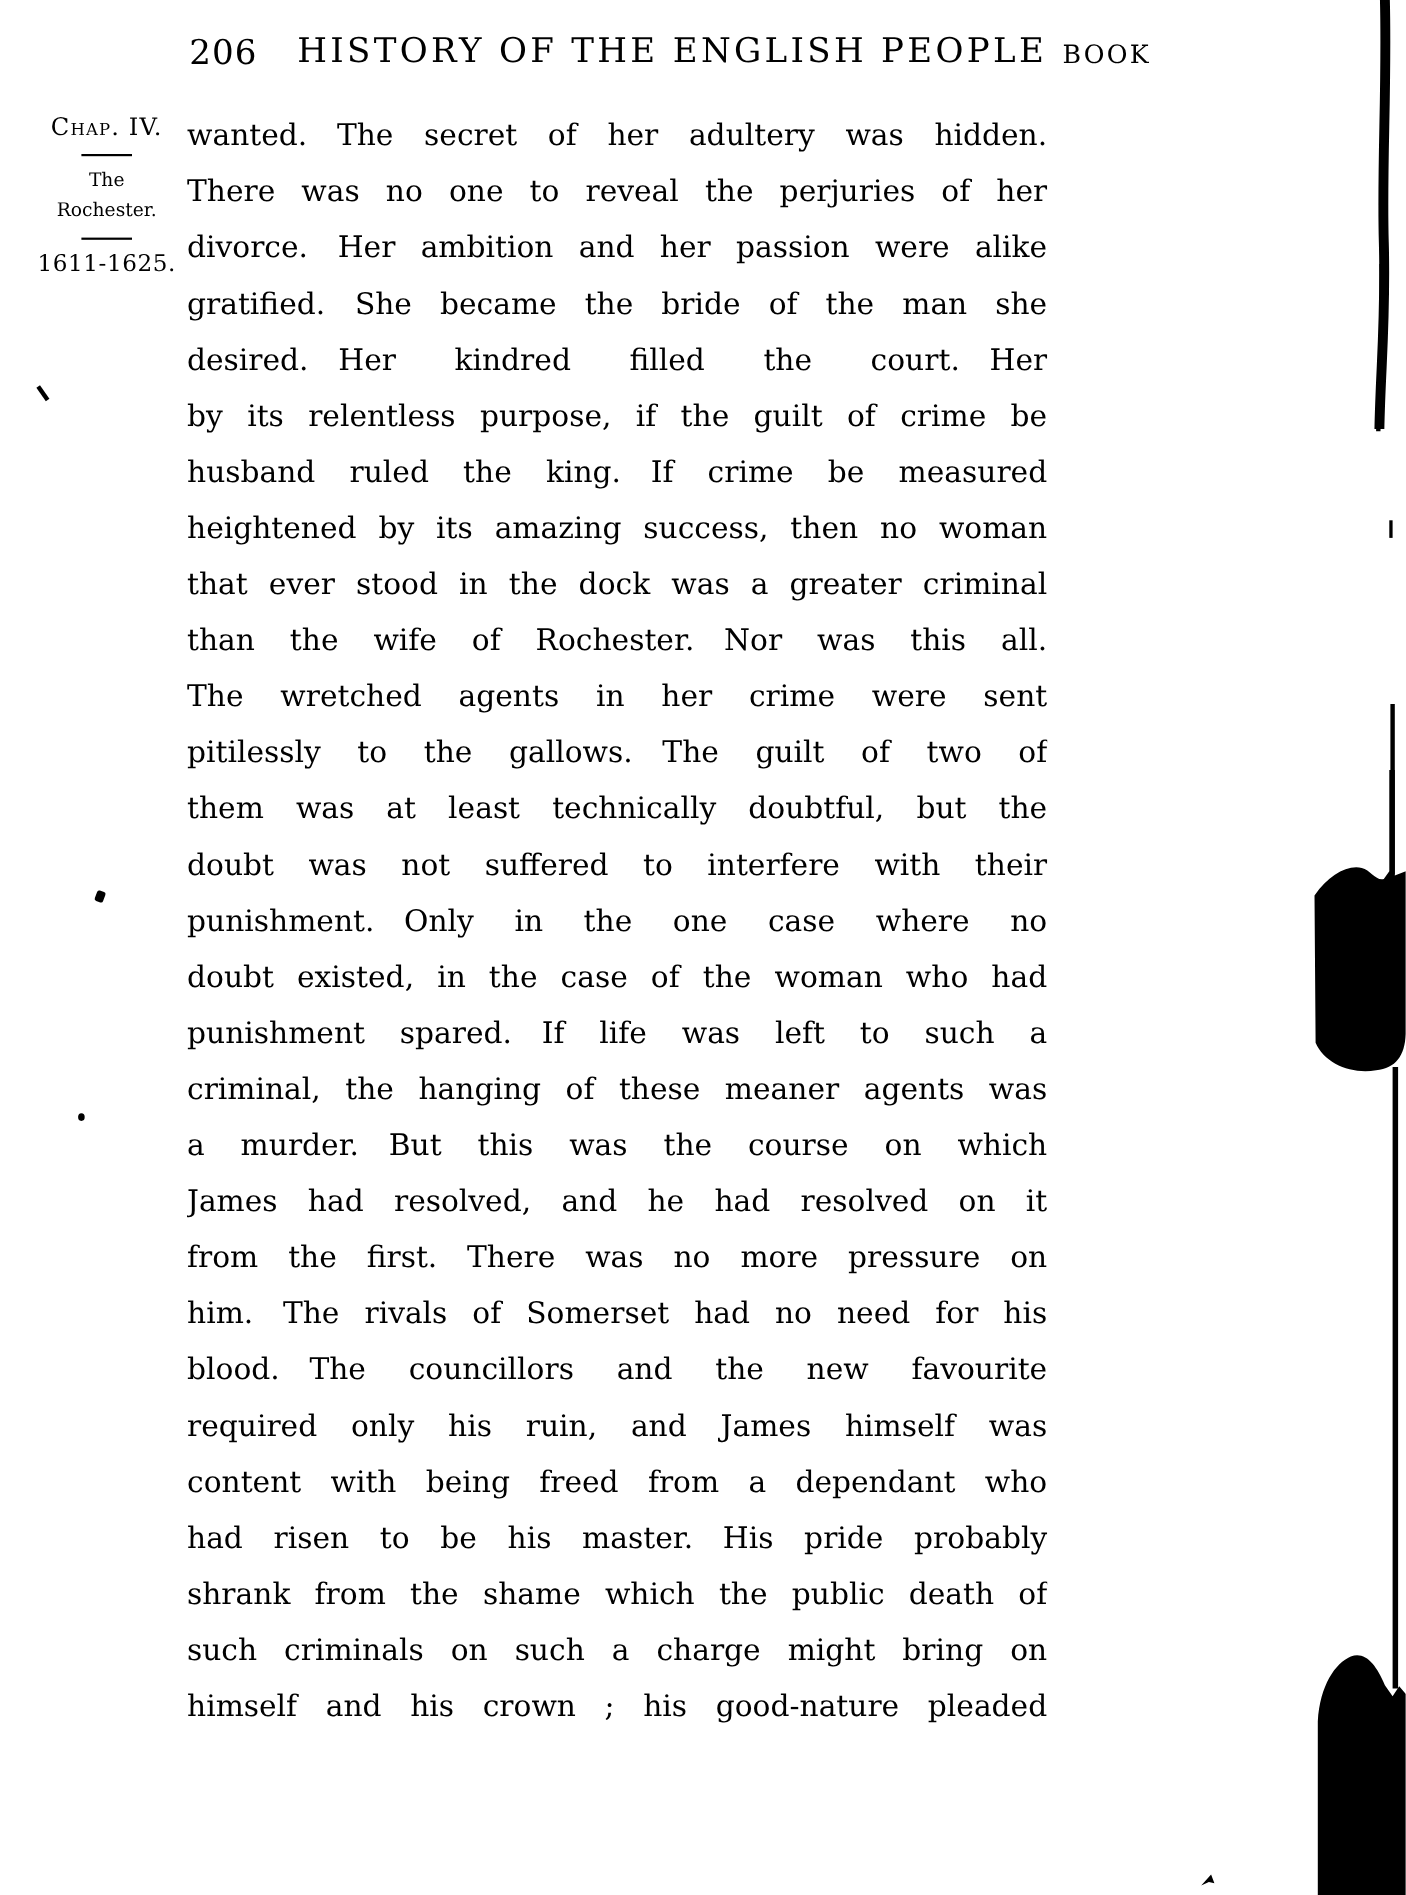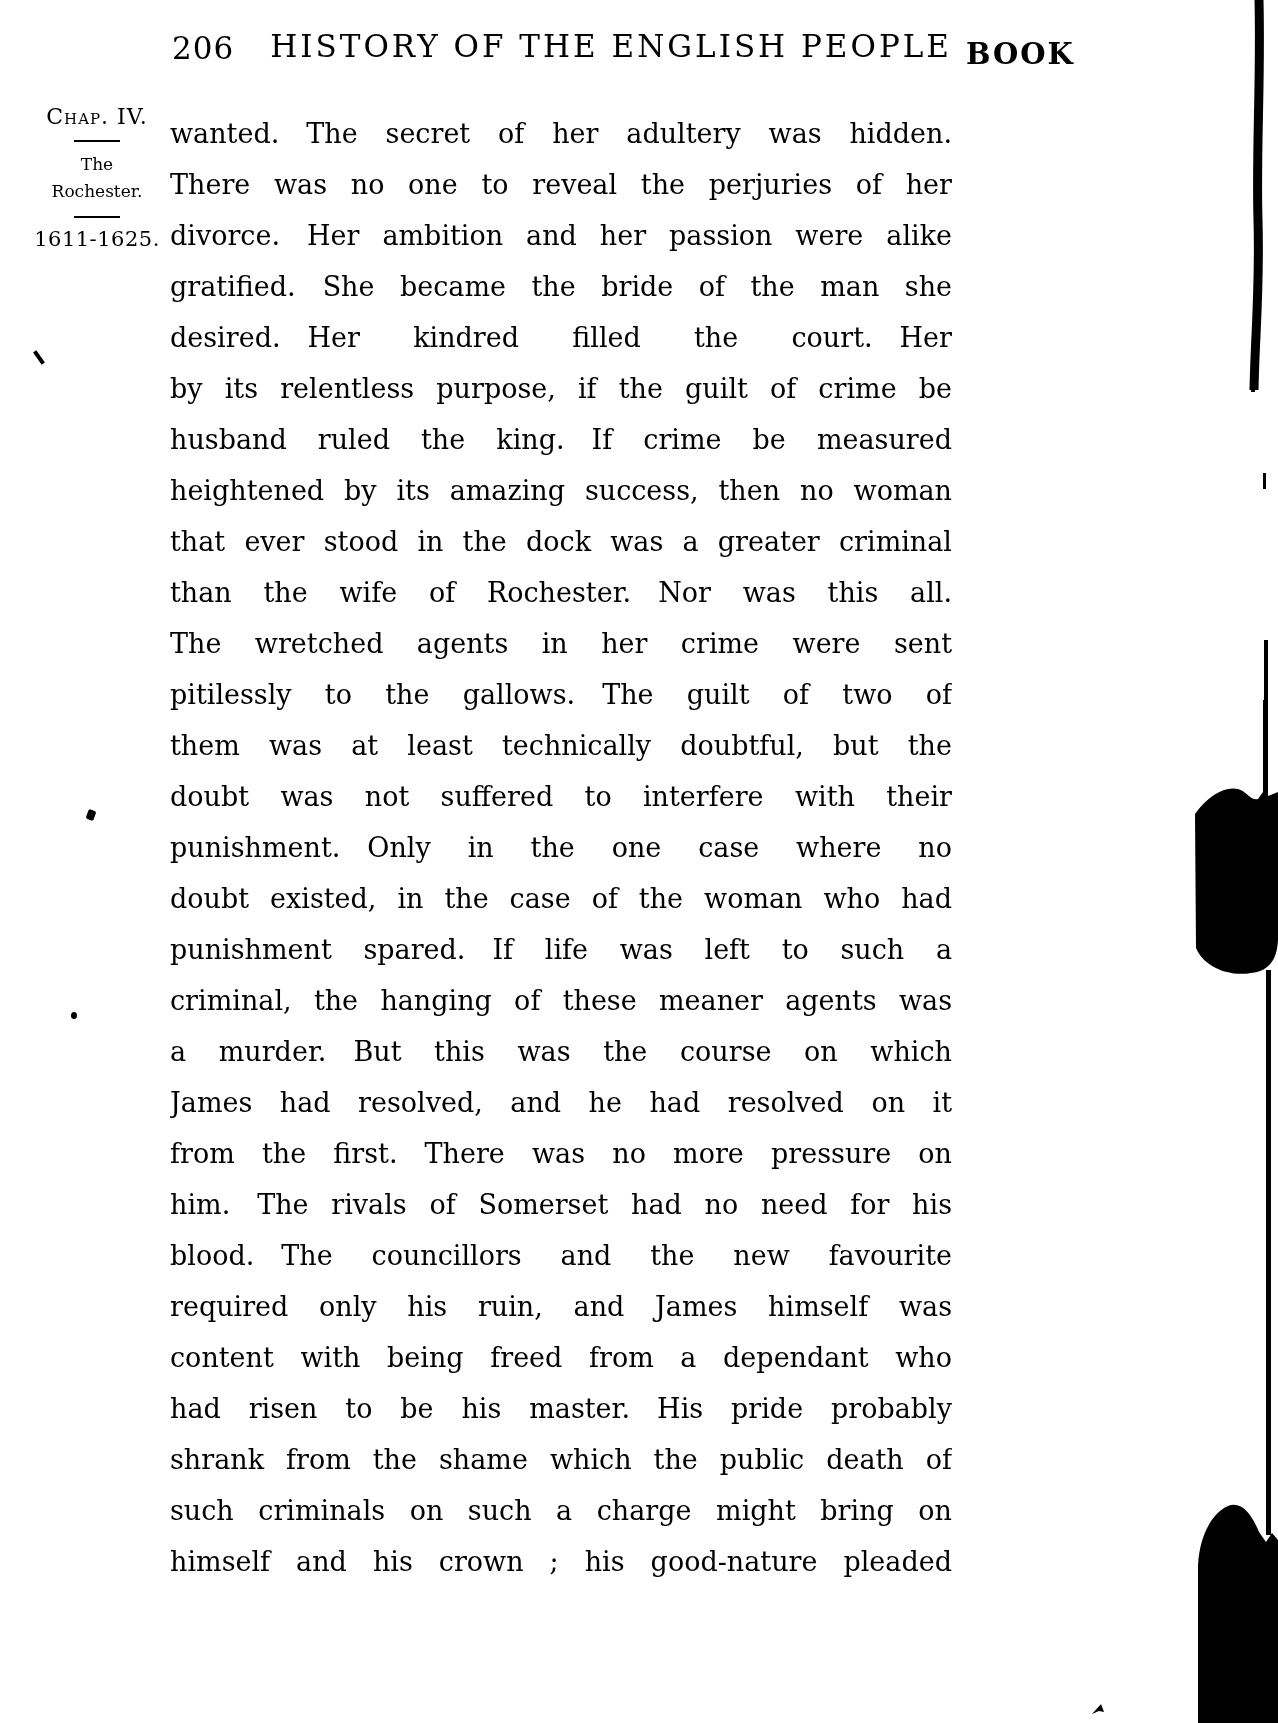--- a/index.html
+++ b/index.html
@@ -7,29 +7,29 @@
     width:1278px;height:1723px;position:relative;
     background:#ffffff;color:#000;
     font-family:"DejaVu Serif","Liberation Serif",serif;
     overflow:hidden;
   }
   
   .header{position:absolute;top:26px;left:0;width:1278px;height:50px;}
   .page-number{position:absolute;left:172px;top:4px;font-size:31px;letter-spacing:1px;}
   .running-title{position:absolute;left:170px;top:2px;width:782px;text-align:right;
     font-size:31px;letter-spacing:3px;white-space:nowrap;}
-  .book-label{position:absolute;left:966px;top:11px;font-size:29px;letter-spacing:2px;font-weight:700;}
+  .book-label{position:absolute;left:966px;top:11px;font-size:23px;letter-spacing:2px;font-weight:400;}
   
   .margin-col{position:absolute;left:22px;top:104px;width:150px;text-align:center;}
   .chapter{font-size:22px;font-variant-caps:small-caps;letter-spacing:1px;text-align:center;}
   .mrule{width:46px;height:2px;background:#000;margin:11px auto 9px auto;}
   .subject{font-weight:400;font-size:17px;line-height:27px;}
   .dates{font-size:21px;font-weight:400;letter-spacing:0.5px;margin-top:9px;}
   
-  .body-text{position:absolute;left:170px;top:108px;width:782px;}
+  .body-text{position:absolute;left:170px;top:98px;width:782px;}
   .line{
     font-size:27px;line-height:51px;height:51px;overflow:hidden;
     text-align:justify;text-align-last:justify;
     white-space:normal;
   }
   
   .artifact{position:absolute;background:#000;}
   .mark-backslash{left:37px;top:350px;width:4px;height:15px;transform:rotate(-35deg);}
   .mark-speck1{left:87px;top:810px;width:8px;height:10px;border-radius:2px;transform:rotate(20deg);}
   .mark-speck2{left:71px;top:1012px;width:6px;height:7px;border-radius:50%;}

